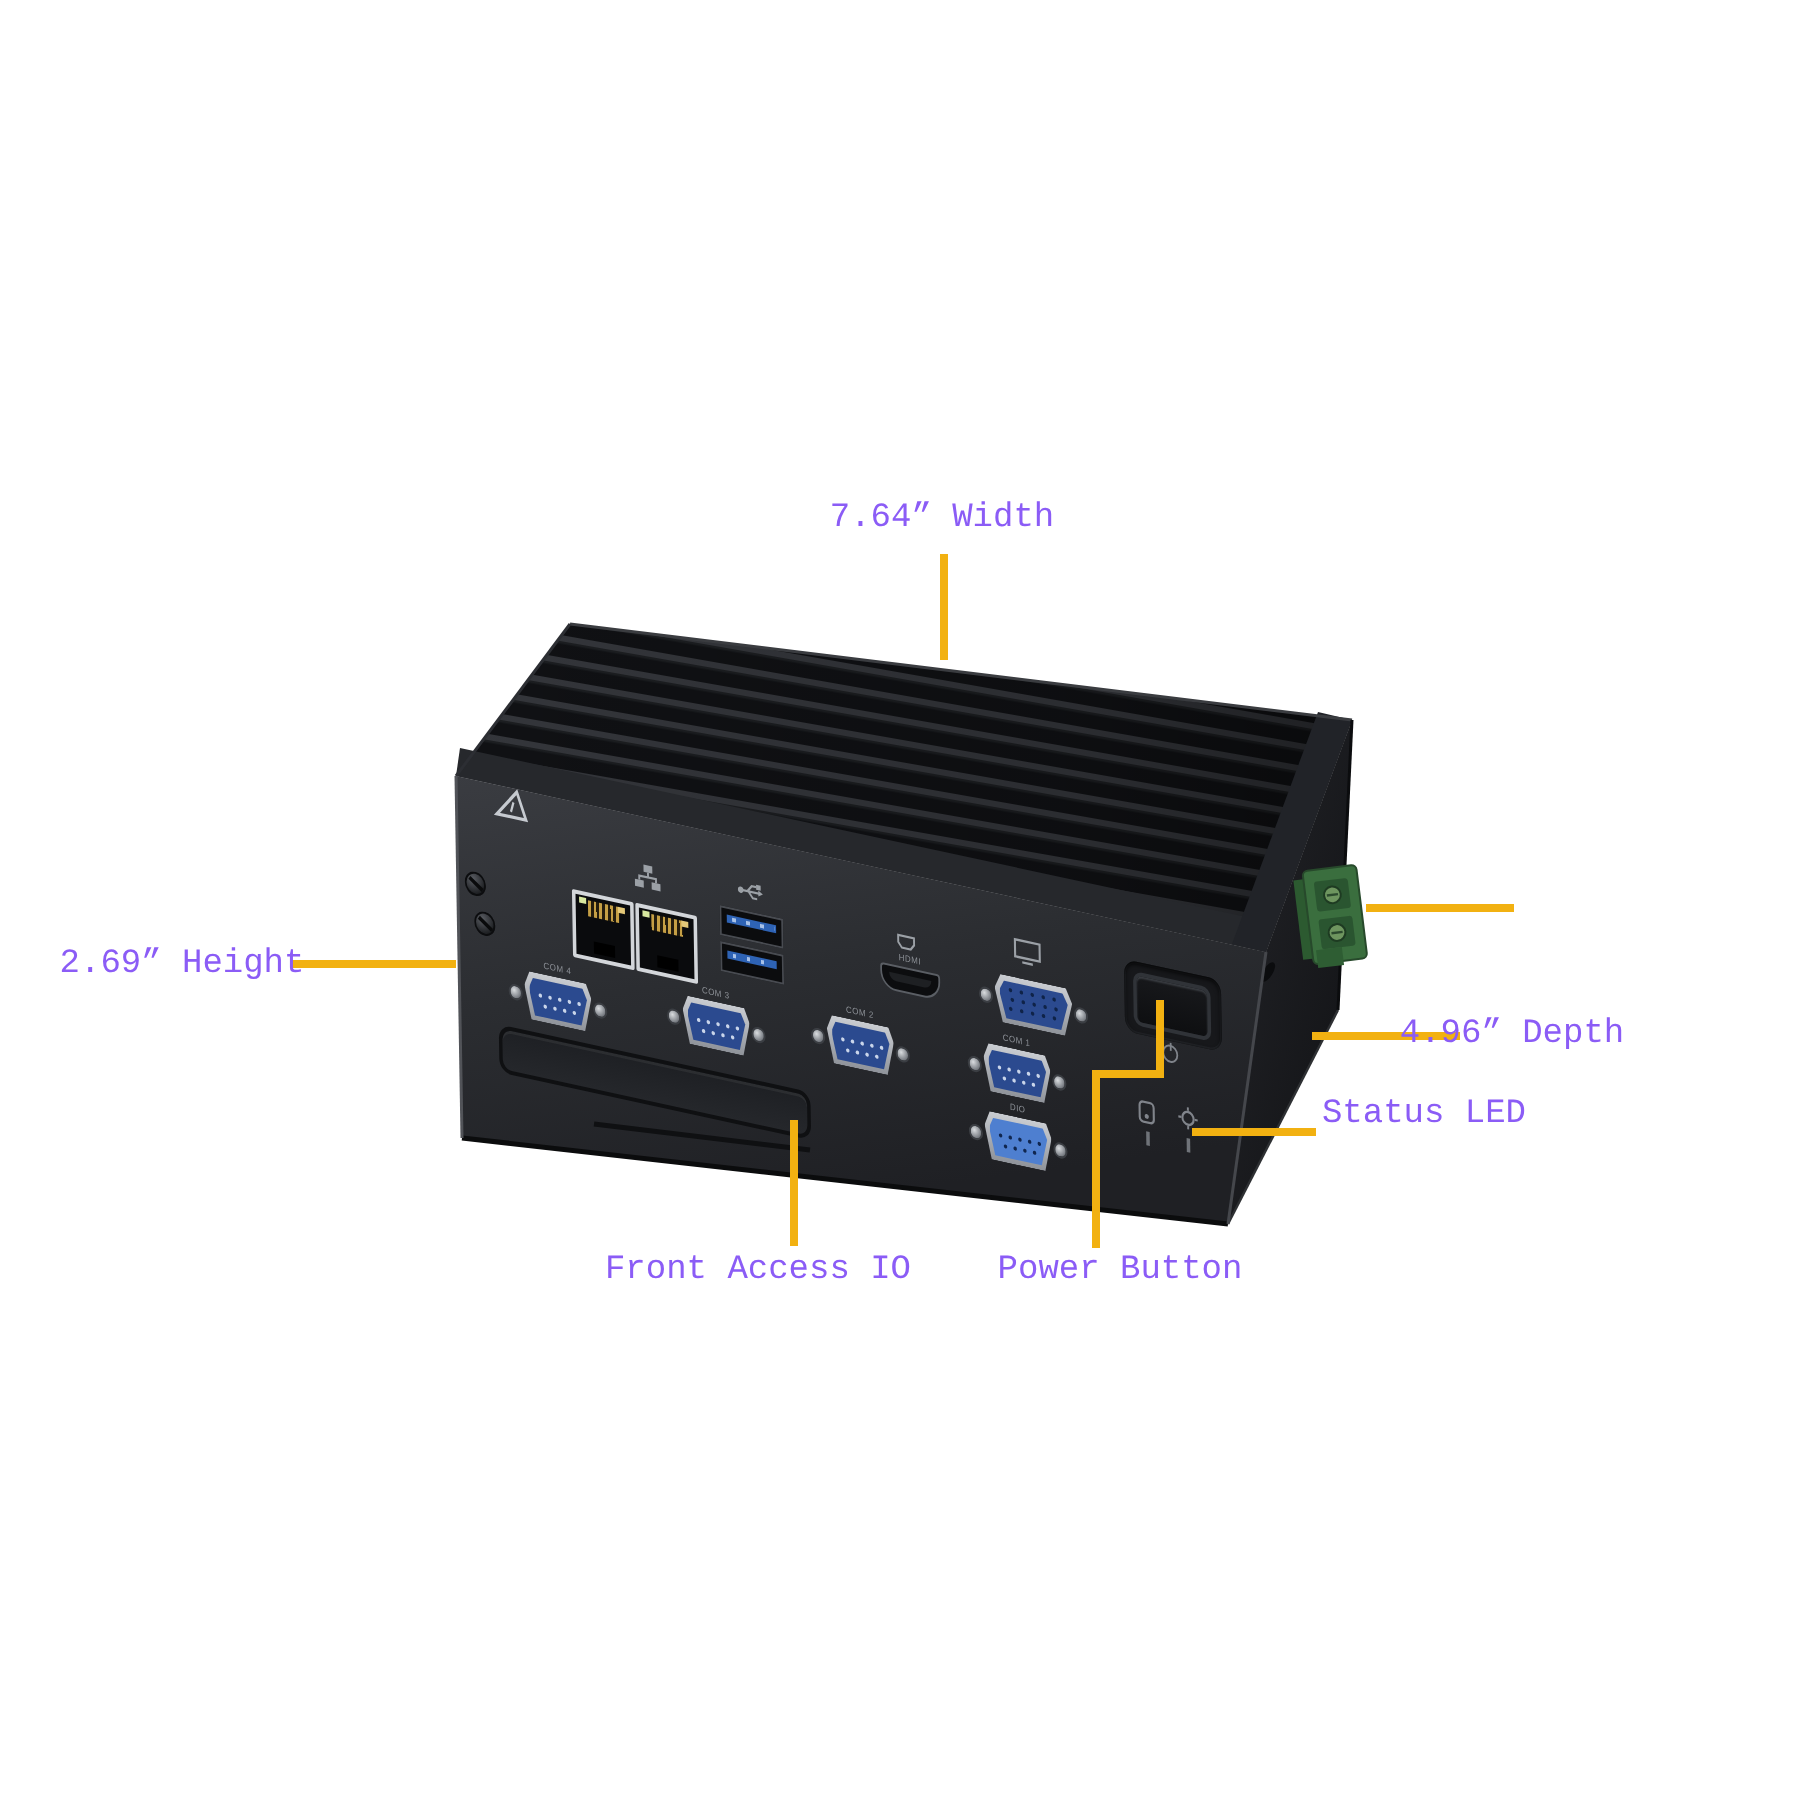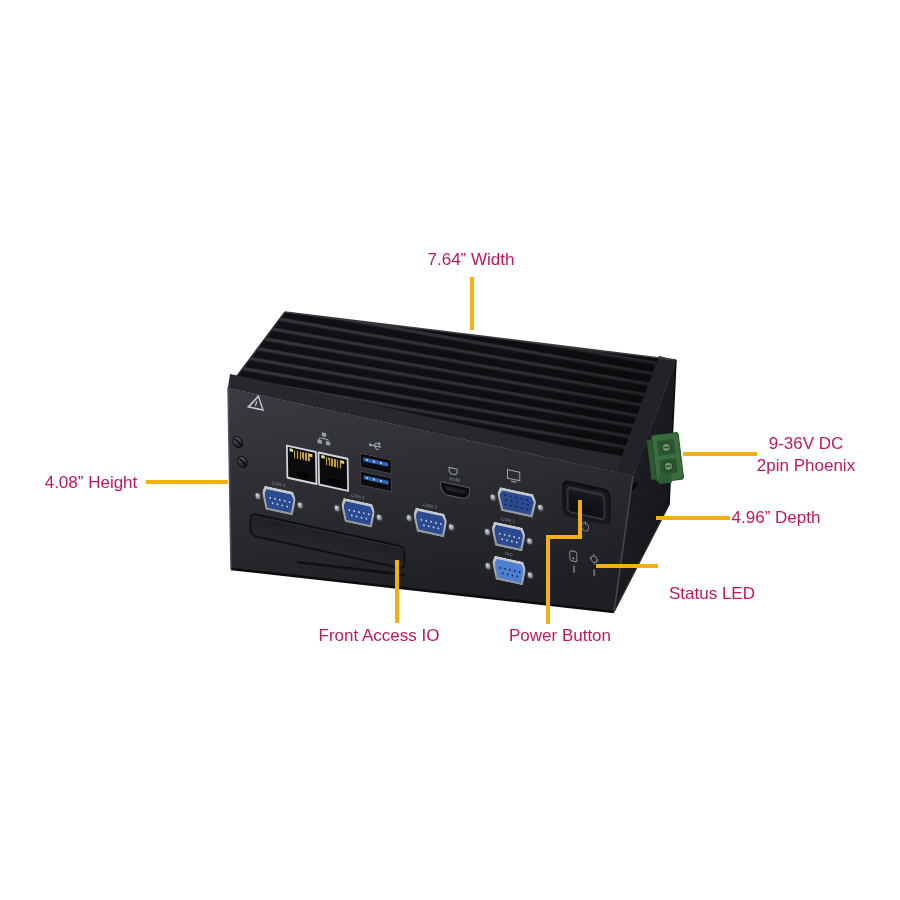--- a/index.html
+++ b/index.html
@@ -2,22 +2,22 @@
 <html><head>
 <meta charset="utf-8">
 <style>
   html,body{margin:0;padding:0;background:#fff;}
   .stage{position:relative;width:900px;height:900px;background:#fff;overflow:hidden;
          font-family:"Liberation Sans", sans-serif;}
   .stage *{box-sizing:border-box;}
 
   
   .cline{position:absolute;background:#F2B111;z-index:30;}
-  .clabel{position:absolute;z-index:31;color:#be185d;font-size:17px;line-height:22px;
-          white-space:nowrap;transform:translate(-50%,-50%);text-align:center;}
+  .clabel{position:absolute;z-index:31;color:#8b5cf6;font-size:17px;line-height:22px;
+          white-space:nowrap;transform:translate(-50%,-50%);text-align:center;font-family:Liberation Mono, monospace;}
 
   
   .panel{position:absolute;left:0;top:0;width:460px;height:195px;z-index:10;
          transform:matrix(0.8804,0.1913,0.0166,1,228,388);transform-origin:0 0;}
   .panel > *{position:absolute;}
 
   .pscrew{width:12px;height:12px;border-radius:50%;
           background:radial-gradient(circle at 38% 32%,#5A5D63,#1E2023 65%);
           box-shadow:inset 0 0 0 1px #0C0D0F;}
   .pscrew::before{content:"";position:absolute;left:1.5px;top:5px;width:9px;height:1.6px;
@@ -275,23 +275,19 @@
   <div class="cline" style="left:146px;top:480px;width:82px;height:4px"></div>
   <div class="cline" style="left:683px;top:452px;width:74px;height:4px"></div>
   <div class="cline" style="left:656px;top:516px;width:74px;height:4px"></div>
   <div class="cline" style="left:596px;top:564px;width:62px;height:4px"></div>
   <div class="cline" style="left:395px;top:560px;width:4px;height:63px"></div>
   <div class="cline" style="left:546px;top:537px;width:4px;height:87px"></div>
   <div class="cline" style="left:546px;top:535px;width:36px;height:4px"></div>
   <div class="cline" style="left:578px;top:500px;width:4px;height:39px"></div>
 
   <div class="clabel" style="left:471px;top:260px">7.64” Width</div>
-  <div class="clabel" style="left:91px;top:483px">4.08” Height</div>
-  <div class="clabel" style="left:806px;top:455px">
-    <div>9-36V DC</div>
-    <div>2pin Phoenix</div>
-  </div>
-  <div class="clabel" style="left:776px;top:518px">4.96” Depth</div>
-  <div class="clabel" style="left:712px;top:594px">Status LED</div>
+  <div class="clabel" style="left:91px;top:483px">2.69” Height</div>
+  <div class="clabel" style="left:756px;top:518px">4.96” Depth</div>
+  <div class="clabel" style="left:712px;top:558px">Status LED</div>
   <div class="clabel" style="left:379px;top:636px">Front Access IO</div>
   <div class="clabel" style="left:560px;top:636px">Power Button</div>
 
 </div>
 
 </body></html>

